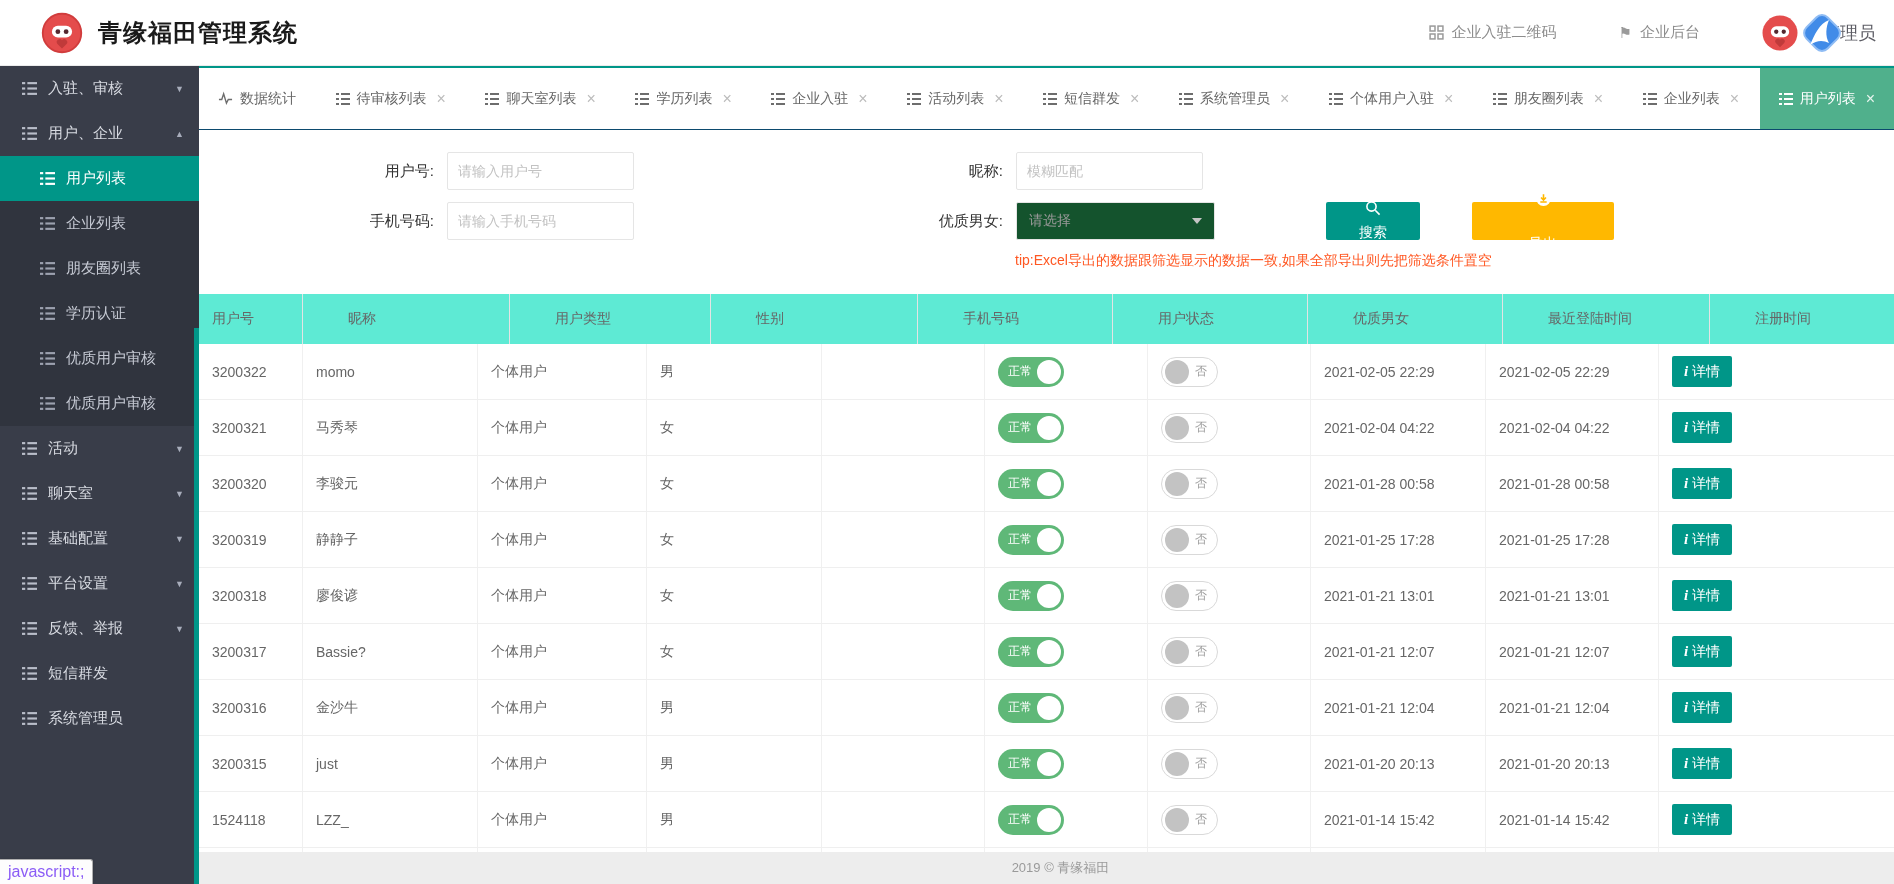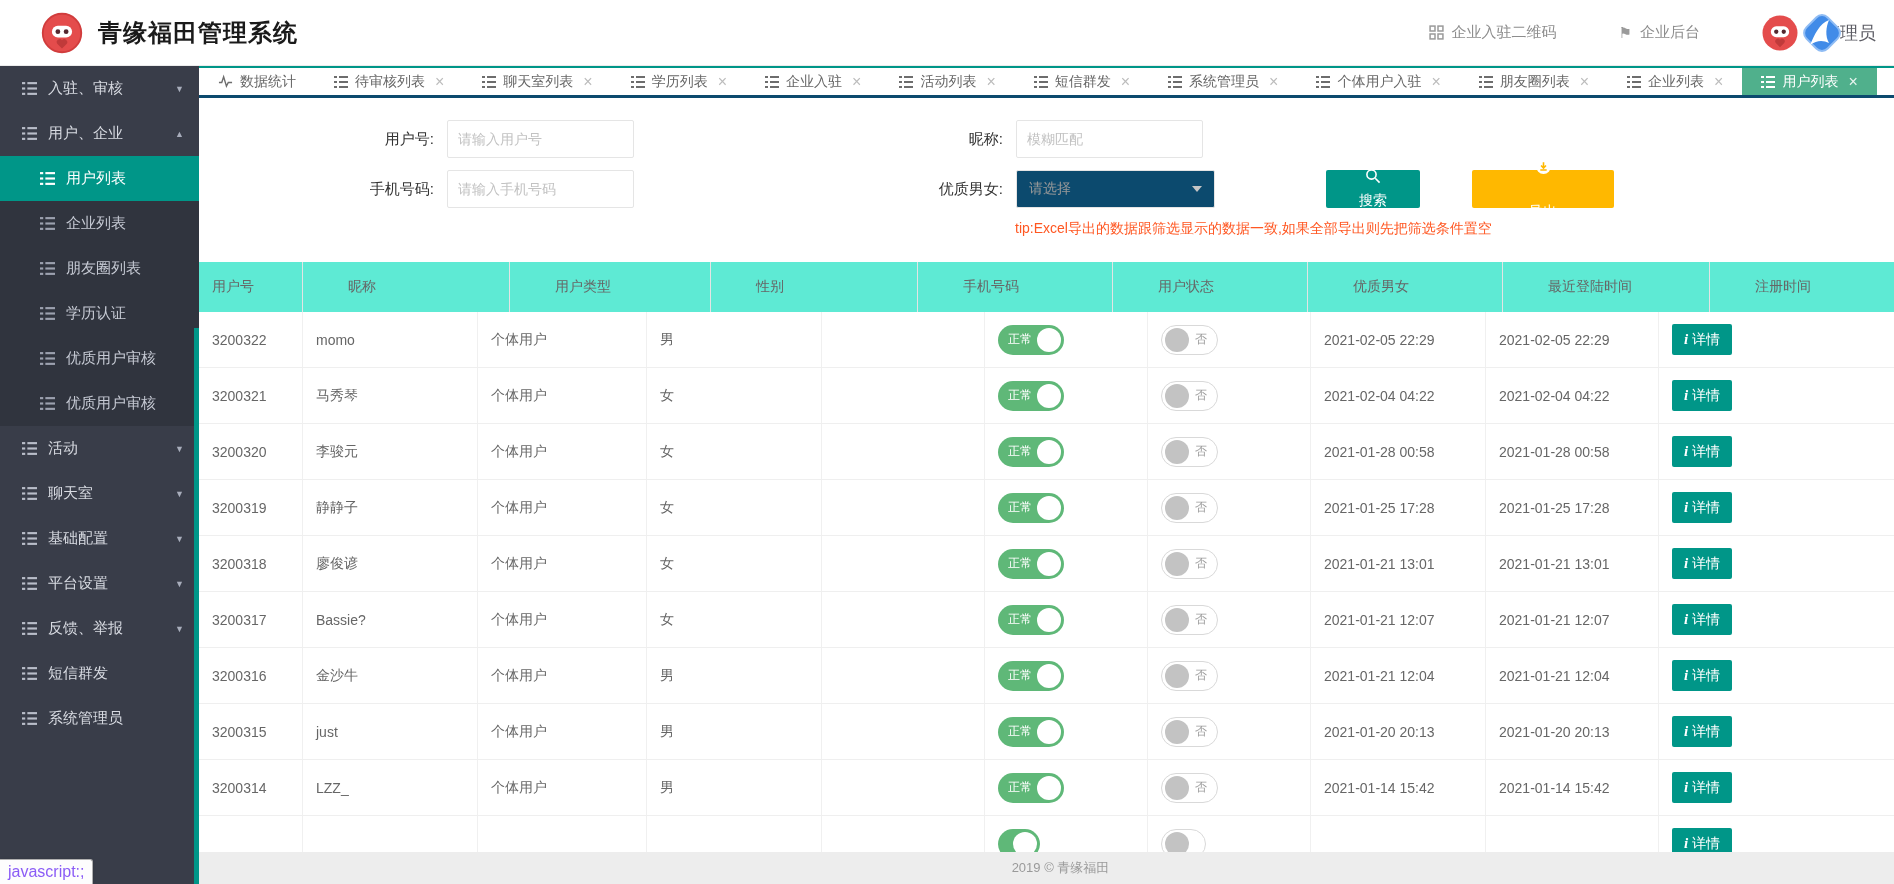--- a/index.html
+++ b/index.html
@@ -27,41 +27,41 @@
              padding-left:22px;font-size:15px;color:#d8dbe2;cursor:pointer;}
   .side-item .s-icon{color:#b9bdc9;display:flex;}
   .side-item.sub{padding-left:40px;background:#30343E;color:#c6cad4;}
   .side-item.sub .s-icon{color:#9ca1af;}
   .side-item.sub.active{background:#009688;color:#fff;}
   .side-item.sub.active .s-icon{color:#fff;}
   .side-arrow{position:absolute;right:15px;font-size:9px;color:#a8adbb;}
   .side-scrollthumb{position:absolute;top:262px;bottom:0;right:0;width:5px;background:#009688;}
   
   .content{flex:1;display:flex;flex-direction:column;background:#fff;min-width:0;}
-  .tab-bar{height:32px;flex:none;display:flex;align-items:stretch;background:#fff;
-           border-top:2px solid #009688;border-bottom:3px solid #0c4a6e;overflow:hidden;}
+  .tab-bar{height:64px;flex:none;display:flex;align-items:stretch;background:#fff;
+           border-top:2px solid #009688;border-bottom:1px solid #0c4a6e;overflow:hidden;justify-content:space-between;}
   .tab{display:inline-flex;align-items:center;gap:7px;padding:0 19px;font-size:14px;color:#666;
        cursor:pointer;white-space:nowrap;}
   .tab .t-icon{display:flex;color:#6d6d6d;}
   .tab-close{color:#bcbcbc;font-size:16px;margin-left:3px;line-height:1;}
   .tab.active{background:#50b08c;color:#fff;}
   .tab.active .t-icon{color:#fff;}
   .tab.active .tab-close{color:#e8f5ef;}
   
   .filter-panel{height:164px;flex:none;background:#fff;padding-top:22px;font-size:15px;color:#333;}
   .f-row{display:flex;align-items:center;height:38px;margin-bottom:12px;}
   .f-label{display:inline-block;text-align:right;padding-right:13px;color:#333;}
   .f-label.w1{width:248px;flex:none;}
   .f-label.w2{width:382px;flex:none;}
   .f-input{width:187px;height:38px;border:1px solid #e5e5e5;border-radius:2px;padding:0 10px;
            font-size:14px;color:#666;outline:none;font-family:inherit;}
   .f-input::placeholder{color:#c2c2c2;}
   .f-select{width:199px;height:38px;border:1px solid #e5e5e5;border-radius:2px;display:flex;
             align-items:center;justify-content:space-between;padding:0 12px;color:#999;
-            font-size:14px;cursor:pointer;background:#0c4a6e;font-family:Liberation Mono, monospace;}
+            font-size:14px;cursor:pointer;background:#14532d;font-family:Liberation Mono, monospace;}
   .sel-arrow{width:0;height:0;border-left:5px solid transparent;border-right:5px solid transparent;
              border-top:6px solid #c5c5c5;}
   .btn{height:38px;border:none;border-radius:2px;color:#fff;font-size:14px;display:inline-flex;
        align-items:center;justify-content:center;gap:8px;cursor:pointer;font-family:inherit;flex-direction:column;}
   .btn.search{width:94px;background:#009688;margin-left:111px;}
   .btn.export{width:142px;background:#FFB800;}
   .btn.export{margin-left:52px;gap:28px;}
   .tip{margin:2px 0 0 816px;font-size:14px;color:#FF5722;}
   
   .table-area{flex:1;overflow:hidden;min-height:0;}
@@ -843,21 +843,21 @@
     <div class="td">2021-01-20 20:13</div>
     <div class="td">
       <button class="detail-btn">
         <span class="i-info">i</span>
         <span class="detail-label">详情</span>
       </button>
     </div>
   </div>
 
   <div class="trow">
-    <div class="td">3200314</div>
+    <div class="td">1524118</div>
     <div class="td">LZZ_</div>
     <div class="td">个体用户</div>
     <div class="td">男</div>
     <div class="td"></div>
     <div class="td">
       <span class="sw on">
         <span class="sw-txt">正常</span>
         <span class="sw-knob"></span>
       </span>
     </div>

